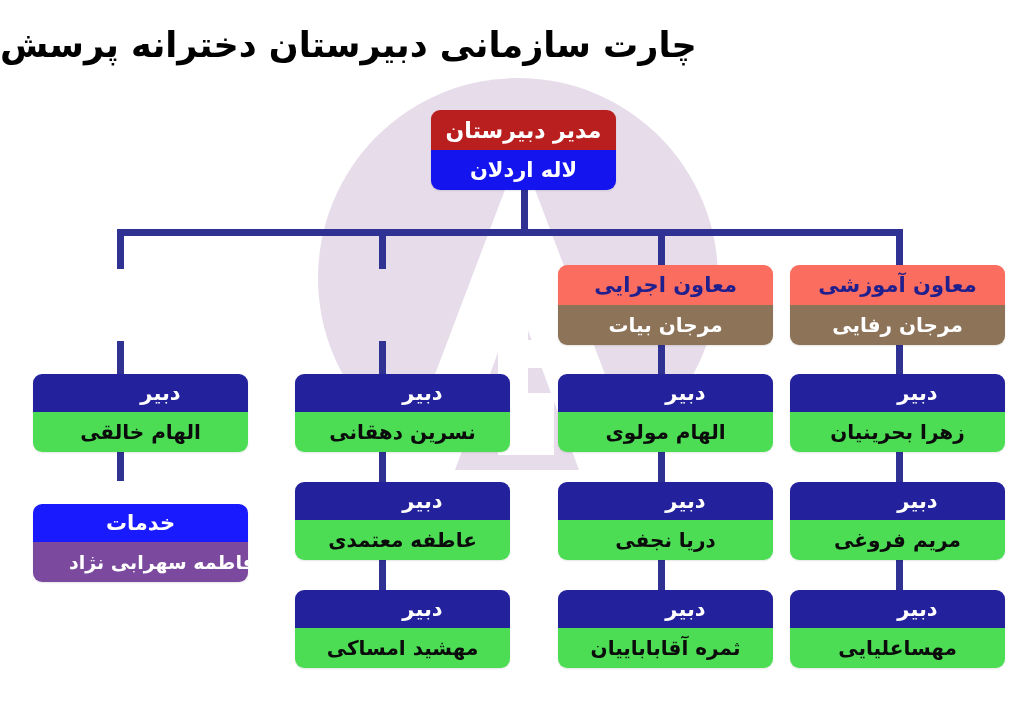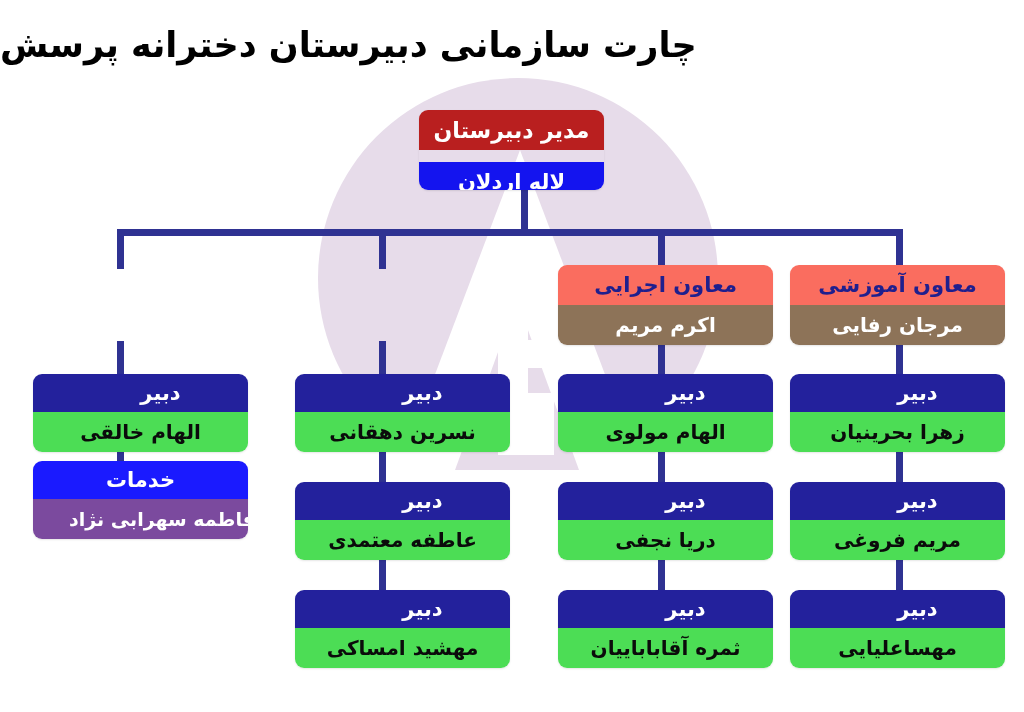--- a/index.html
+++ b/index.html
@@ -61,23 +61,23 @@
   .node .row{
     display:flex;align-items:center;justify-content:center;
     text-align:center;
     font-weight:bold;
     white-space:nowrap;
   }
   .node .row.title-row{font-size:21px;}
   .node .row.name-row{font-size:20px;}
 
   
-  #n-root{left:419px;top:110px;width:185px;height:80px;}
+  #n-root{left:431px;top:110px;width:185px;height:80px;}
   #n-root .title-row{background:#b91f1f;color:#ffffff;height:40px;font-size:22px;}
-  #n-root .name-row{background:#1414ef;color:#ffffff;height:40px;font-size:21px;margin-top:12px;}
+  #n-root .name-row{background:#1414ef;color:#ffffff;height:40px;font-size:21px;}
 
   
   .lvl2{width:215px;height:80px;top:265px;}
   .lvl2 .title-row{background:#fa6d5f;color:#1f1f8e;height:40px;}
   .lvl2 .name-row{background:#8d7358;color:#ffffff;height:40px;}
 
   
   .teach{width:215px;height:78px;}
   .teach .title-row{background:#23219c;color:#ffffff;height:38px;padding-left:40px;}
   .teach .name-row{background:#4cdd55;color:#0b0b0b;height:40px;}
@@ -121,41 +121,41 @@
 
   <div class="node" id="n-root">
     <div class="row title-row">مدیر دبیرستان</div>
     <div class="row name-row">لاله اردلان</div>
   </div>
 
   <div class="node teach" style="left:33px;top:374px;">
     <div class="row title-row">دبیر</div>
     <div class="row name-row">الهام خالقی</div>
   </div>
-  <div class="node svc" style="left:33px;top:461px;">
+  <div class="node svc" style="left:33px;top:504px;">
     <div class="row title-row">خدمات</div>
     <div class="row name-row" style="font-size:19px;padding-left:43px;">فاطمه سهرابی نژاد</div>
   </div>
 
   <div class="node teach" style="left:295px;top:374px;">
     <div class="row title-row">دبیر</div>
     <div class="row name-row">نسرین دهقانی</div>
   </div>
   <div class="node teach" style="left:295px;top:482px;">
     <div class="row title-row">دبیر</div>
     <div class="row name-row">عاطفه معتمدی</div>
   </div>
   <div class="node teach" style="left:295px;top:590px;">
     <div class="row title-row">دبیر</div>
     <div class="row name-row">مهشید امساکی</div>
   </div>
 
   <div class="node lvl2" style="left:558px;">
     <div class="row title-row">معاون اجرایی</div>
-    <div class="row name-row">اکرم مریم</div>
+    <div class="row name-row">مرجان بیات</div>
   </div>
   <div class="node teach" style="left:558px;top:374px;">
     <div class="row title-row">دبیر</div>
     <div class="row name-row">الهام مولوی</div>
   </div>
   <div class="node teach" style="left:558px;top:482px;">
     <div class="row title-row">دبیر</div>
     <div class="row name-row">دریا نجفی</div>
   </div>
   <div class="node teach" style="left:558px;top:590px;">

